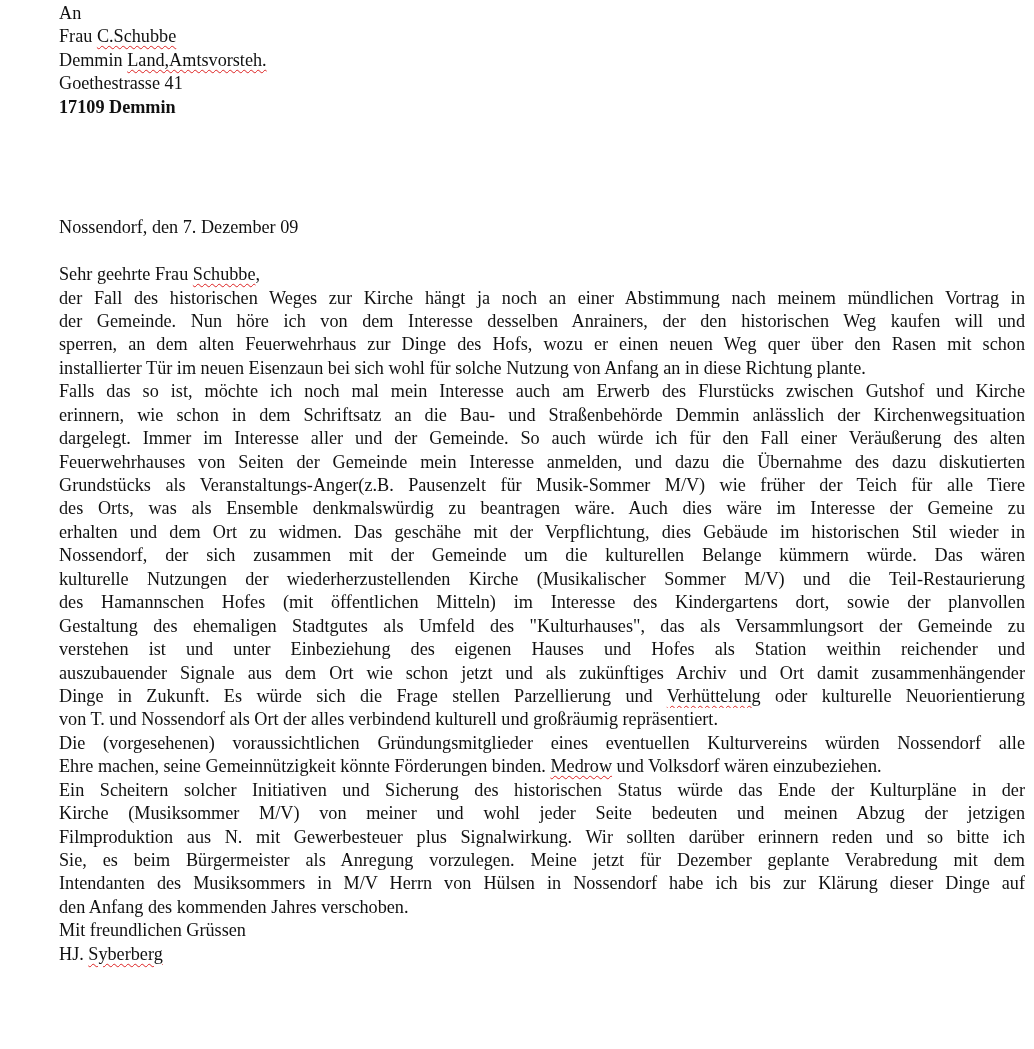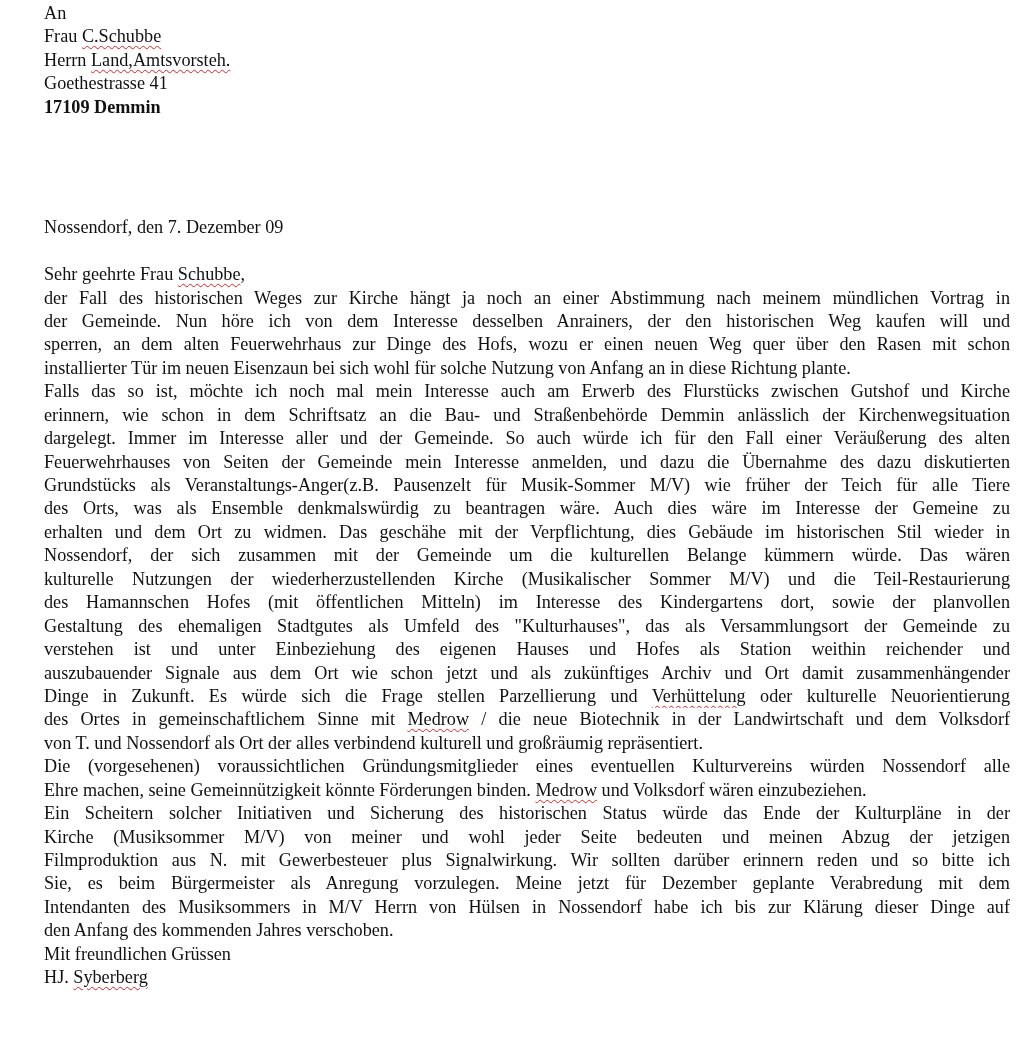--- a/index.html
+++ b/index.html
@@ -11,21 +11,21 @@
       width: 1034px;
       height: 1049px;
       overflow: hidden;
       position: relative;
       font-family: "Liberation Serif", "DejaVu Serif", serif;
       color: #111111;
       font-size: 18.2px;
     }
     .page {
       position: absolute;
-      left: 44px;
+      left: 59px;
       top: 2px;
       width: 966px;
     }
     .line {
       height: 23.45px;
       line-height: 23.45px;
       white-space: nowrap;
     }
     .just {
       text-align: justify;
@@ -44,21 +44,21 @@
     .gap3 { height: 70px; }
   </style>
 </head>
 <body>
 
 <div class="page">
 
   <div>
     <div class="line">An</div>
     <div class="line"><span>Frau </span><span class="spell">C.Schubbe</span></div>
-    <div class="line"><span>Herrn </span><span class="spell">Land,Amtsvorsteh.</span></div>
+    <div class="line"><span>Demmin </span><span class="spell">Land,Amtsvorsteh.</span></div>
     <div class="line">Goethestrasse 41</div>
     <div class="line bold">17109 Demmin</div>
   </div>
 
   <div class="gap3"></div>
   <div style="height:27px"></div>
 
   <div class="line">Nossendorf, den 7. Dezember 09</div>
 
   <div class="gap1"></div>
@@ -77,21 +77,20 @@
     <div class="line just">Grundstücks als Veranstaltungs-Anger(z.B. Pausenzelt  für Musik-Sommer M/V) wie früher der Teich für alle Tiere</div>
     <div class="line just">des Orts, was als Ensemble denkmalswürdig  zu beantragen wäre. Auch dies wäre im Interesse der Gemeine zu</div>
     <div class="line just">erhalten und dem Ort zu widmen. Das geschähe mit der Verpflichtung, dies Gebäude im historischen Stil wieder in</div>
     <div class="line just">Nossendorf, der sich zusammen mit der Gemeinde um die kulturellen Belange kümmern würde. Das wären</div>
     <div class="line just">kulturelle Nutzungen der wiederherzustellenden  Kirche (Musikalischer Sommer M/V) und die Teil-Restaurierung</div>
     <div class="line just">des Hamannschen Hofes (mit öffentlichen Mitteln) im Interesse des Kindergartens dort, sowie der planvollen</div>
     <div class="line just">Gestaltung des ehemaligen Stadtgutes als Umfeld des "Kulturhauses", das als Versammlungsort der Gemeinde zu</div>
     <div class="line just">verstehen ist und unter Einbeziehung des eigenen Hauses und Hofes als  Station weithin reichender und</div>
     <div class="line just">auszubauender Signale aus dem Ort wie schon jetzt und als zukünftiges Archiv und Ort damit zusammenhängender</div>
     <div class="line just"><span>Dinge in Zukunft. Es würde sich die Frage stellen Parzellierung und </span><span class="spell">Verhüttelung</span><span> oder kulturelle Neuorientierung</span></div>
-    <div class="line just"><span>des Ortes in gemeinschaftlichem Sinne mit </span><span class="spell">Medrow</span><span> / die neue Biotechnik in der Landwirtschaft und dem Volksdorf</span></div>
     <div class="line">von T. und Nossendorf als Ort der alles verbindend kulturell und großräumig repräsentiert.</div>
     <div class="line just">Die (vorgesehenen) voraussichtlichen Gründungsmitglieder eines eventuellen Kulturvereins würden Nossendorf alle</div>
     <div class="line"><span>Ehre machen, seine Gemeinnützigkeit könnte Förderungen binden. </span><span class="spell">Medrow</span><span> und Volksdorf wären einzubeziehen.</span></div>
     <div class="line just">Ein Scheitern solcher Initiativen und Sicherung des historischen Status würde das Ende der Kulturpläne in der</div>
     <div class="line just">Kirche (Musiksommer M/V) von meiner und wohl jeder Seite bedeuten und meinen Abzug der jetzigen</div>
     <div class="line just">Filmproduktion aus N. mit Gewerbesteuer plus Signalwirkung. Wir sollten darüber erinnern reden und so bitte ich</div>
     <div class="line just">Sie, es beim Bürgermeister als Anregung vorzulegen. Meine jetzt für Dezember geplante Verabredung mit dem</div>
     <div class="line just">Intendanten des Musiksommers in M/V Herrn von Hülsen in Nossendorf habe ich bis zur Klärung dieser Dinge  auf</div>
     <div class="line">den Anfang des kommenden Jahres verschoben.</div>
   </div>

